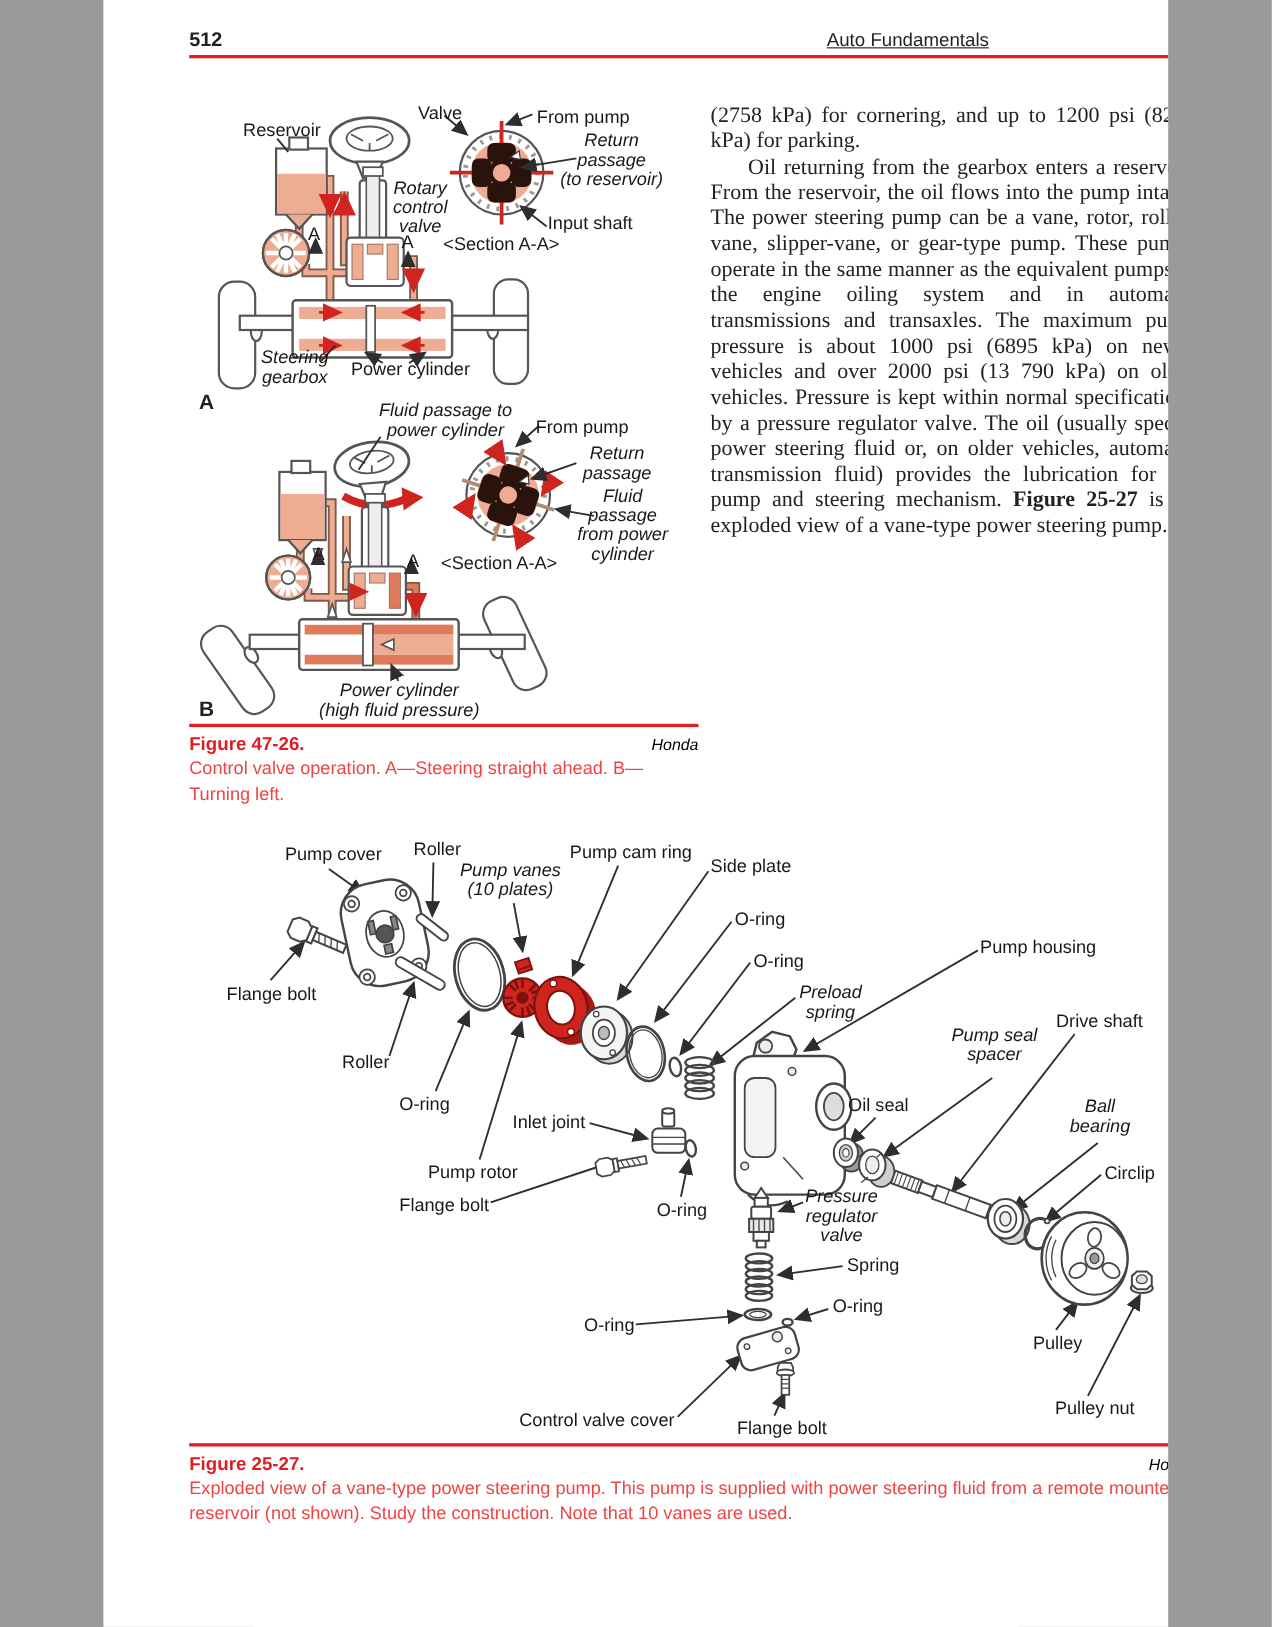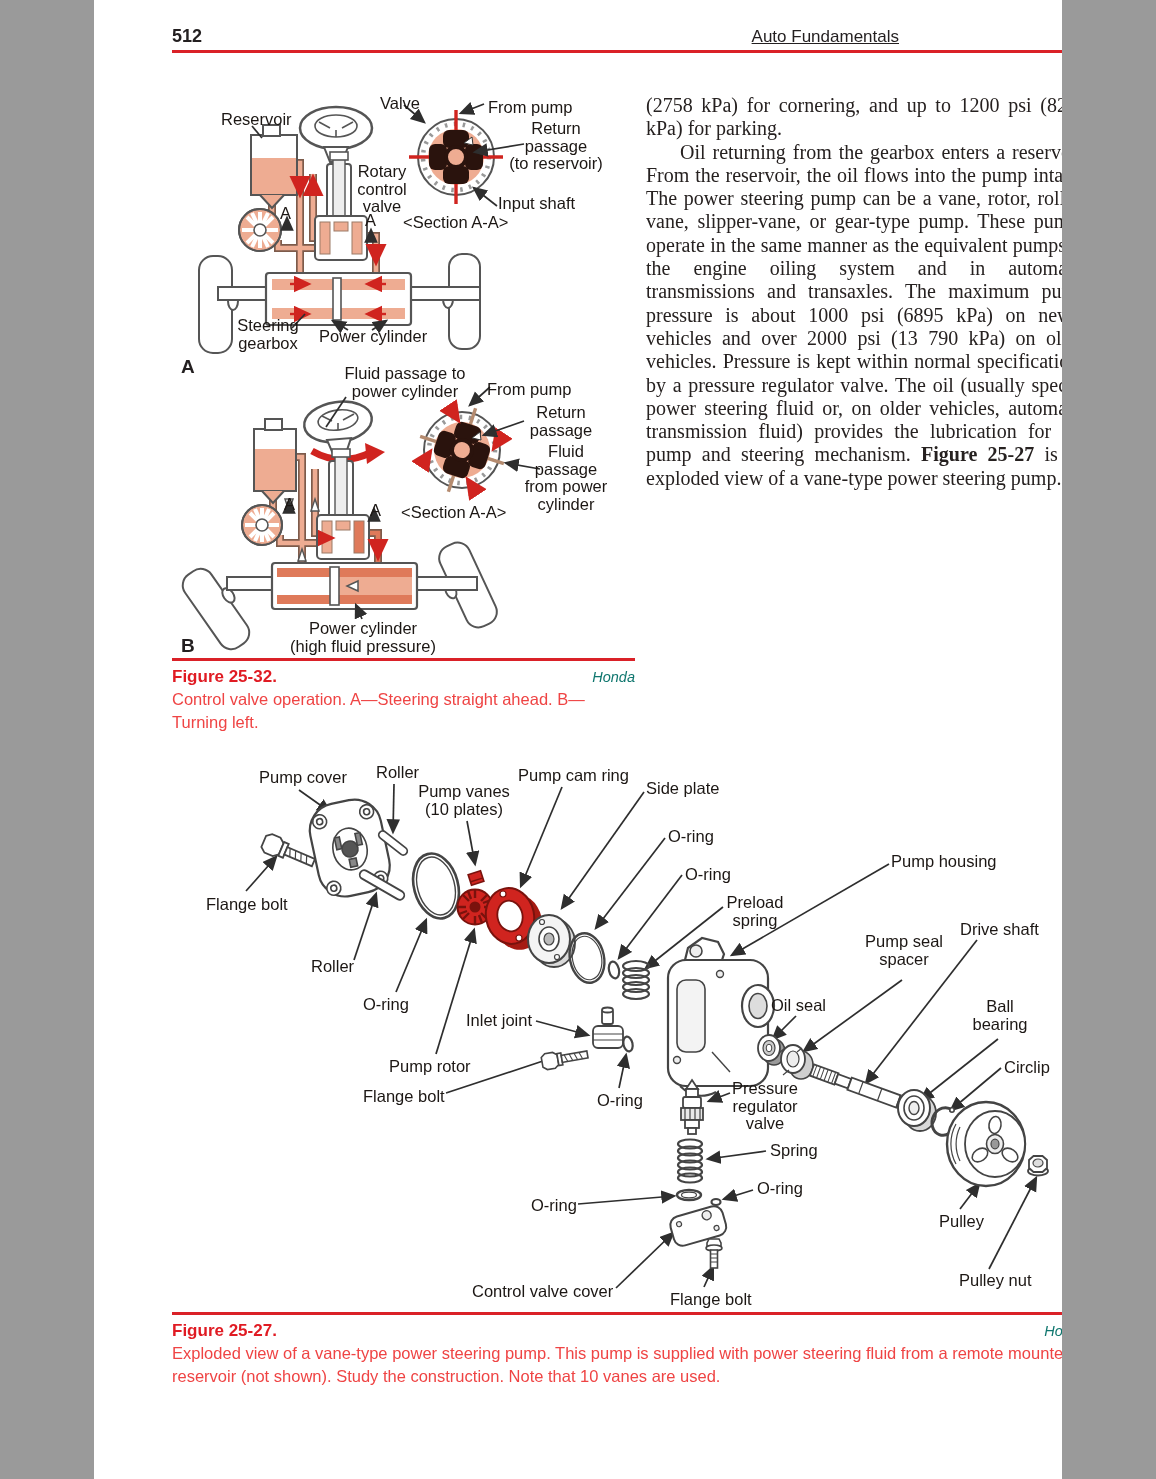--- a/index.html
+++ b/index.html
@@ -7,28 +7,28 @@
     position:relative; width:968px; height:1479px; background:#ffffff;
     margin:0 auto; overflow:hidden;
     font-family:"Liberation Sans", sans-serif; color:#18120f;
   }
   
   .hdr-num{position:absolute;left:78px;top:26px;font:700 18px/20px "Liberation Sans",sans-serif;color:#231f20;}
   .hdr-title{position:absolute;top:27px;right:163px;font:17px/20px "Liberation Sans",sans-serif;color:#231f20;text-decoration:underline;}
   .hdr-rule{position:absolute;left:78px;top:50px;width:915px;height:3px;background:#da2128;}
   
   .lbl{position:absolute;font:16.5px/17.5px "Liberation Sans",sans-serif;color:#1c1714;white-space:pre-line;}
-  .lbl.c{transform:translateX(-50%);text-align:center;}
+  .lbl.c{transform:translateX(-50%);text-align:center;font-style:italic;}
   .panel-letter{position:absolute;font:700 19px/20px "Liberation Sans",sans-serif;color:#231f20;}
   
   .figcap{position:absolute;}
   .cap-rule{height:2.5px;background:#da2128;margin-bottom:5px;}
   .cap-head{display:flex;justify-content:space-between;align-items:baseline;}
   .cap-title{font:700 17px/21px "Liberation Sans",sans-serif;color:#e01b23;}
-  .cap-credit{font:italic 14.5px/18px "Liberation Sans",sans-serif;color:#0f766e;text-align:center;}
+  .cap-credit{font:italic 14.5px/18px "Liberation Sans",sans-serif;color:#000000;text-align:center;}
   .cap-text{font:16.5px/23px "Liberation Sans",sans-serif;color:#ef4444;margin-top:1px;}
   
   .bodycol{position:absolute;left:552px;top:94px;width:441px;
     font:20px/23.3px "Liberation Serif",serif;color:#262120;text-align:justify;}
   .bodycol p{margin:0;}
   .bodycol p.ind{text-indent:34px;}
   .bodycol b{font-weight:700;}
   svg{position:absolute;}
 </style>
 </head>
@@ -309,21 +309,21 @@
   <div class="lbl" style="left:307px;top:504px">&lt;Section A-A&gt;</div>
   <div class="lbl" style="left:190px;top:496px">A</div>
   <div class="lbl" style="left:276px;top:502px">A</div>
   <div class="lbl c" style="left:269px;top:620px">Power cylinder
 (high fluid pressure)</div>
   <div class="panel-letter" style="left:87px;top:636px">B</div>
 
   <div class="figcap" style="left:78px;top:658px;width:463px">
     <div class="cap-rule"></div>
     <div class="cap-head">
-      <span class="cap-title">Figure 25-32.</span>
+      <span class="cap-title">Figure 47-26.</span>
       <span class="cap-credit">Honda</span>
     </div>
     <div class="cap-text">Control valve operation. A—Steering straight ahead. B—Turning left.</div>
   </div>
 
   <div class="bodycol">
     <p>(2758 kPa) for cornering, and up to 1200 psi (8274 kPa) for parking.</p>
     <p class="ind"><span>Oil returning from the gearbox enters a reservoir. From the reservoir, the oil flows into the pump intake. The power steering pump can be a vane, rotor, roller-vane, slipper-vane, or gear-type pump. These pumps operate in the same manner as the equivalent pumps in the engine oiling system and in automatic transmissions and transaxles. The maximum pump pressure is about 1000 psi (6895 kPa) on newer vehicles and over 2000 psi (13 790 kPa) on older vehicles. Pressure is kept within normal specifications by a pressure regulator valve. The oil (usually special power steering fluid or, on older vehicles, automatic transmission fluid) provides the lubrication for the pump and steering mechanism. </span><b>Figure 25-27</b><span> is an exploded view of a vane-type power steering pump.</span></p>
   </div>
 

